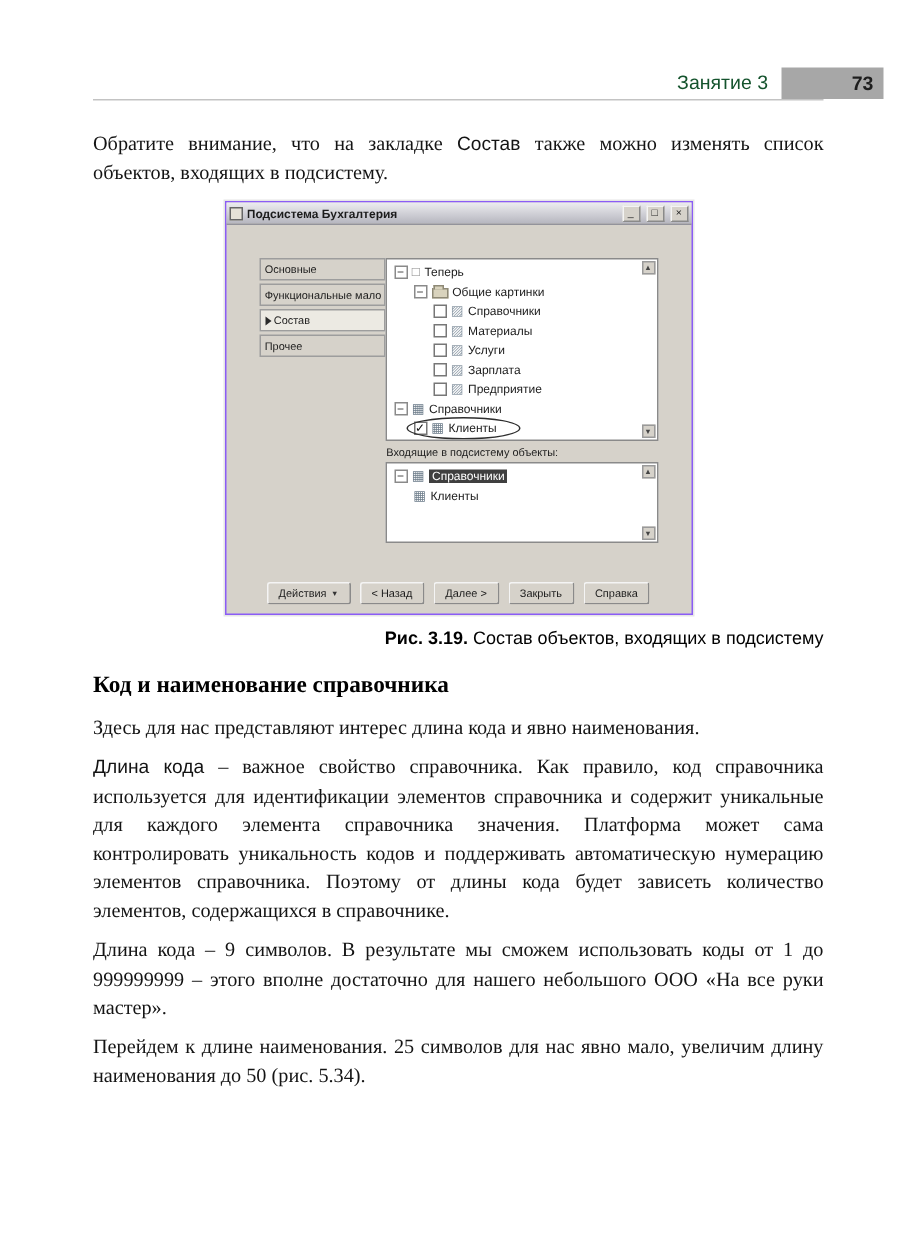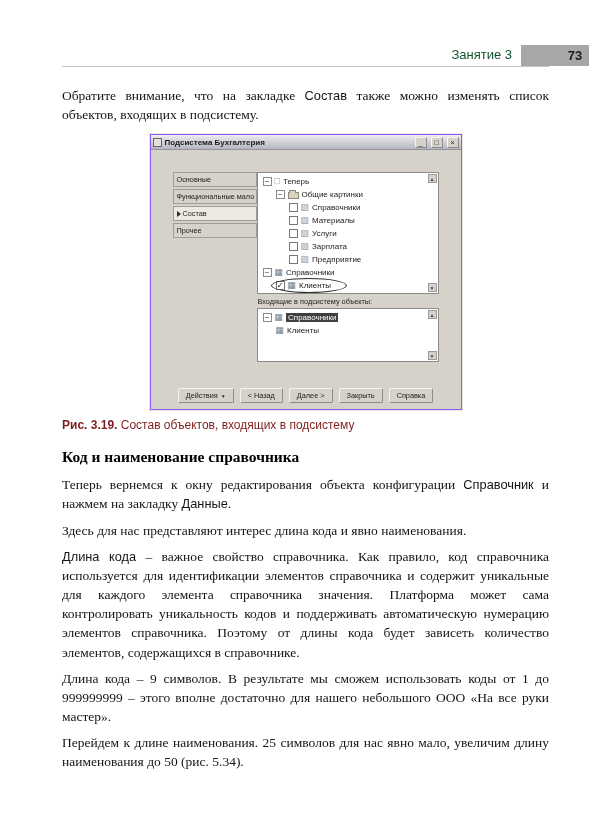--- a/index.html
+++ b/index.html
@@ -14,21 +14,21 @@
            color:#1e1e1e;font-family:"Liberation Sans",sans-serif;font-size:13px;font-weight:bold;
            display:flex;align-items:center;justify-content:center;padding-left:40px;}
 
   
   .content{position:absolute;top:86px;left:62px;width:487px;}
   .body-p{margin:0 0 7px 0;text-align:justify;font-size:13.5px;line-height:1.42;}
   .term{font-family:"Liberation Sans",sans-serif;font-size:12.8px;}
   .section-h{font-family:Liberation Serif, serif;font-weight:bold;font-size:15.5px;
              margin:16px 0 9px 0;color:#000;}
   .figure{display:flex;justify-content:center;margin:10px 0 8px 0;}
-  .caption{text-align:left;font-family:"Liberation Sans",sans-serif;font-size:12px;margin:2px 0 14px 0;color:#7f1d1d;}
+  .caption{text-align:right;font-family:"Liberation Sans",sans-serif;font-size:12px;margin:2px 0 14px 0;color:#000000;}
   .caption b{font-weight:bold;}
 
   
   .dlg{width:312px;background:#d6d2ca;border:1px solid #8b5cf6;box-shadow:0 0 0 1px #e6e6e6;
        font-family:"Liberation Sans",sans-serif;font-size:8px;color:#1c1c1c;box-sizing:border-box;}
   .dlg *{box-sizing:border-box;}
   .titlebar{height:15px;display:flex;align-items:center;gap:3px;padding:0 2px;
             background:linear-gradient(180deg,#ededf0,#b6b6bf);border-bottom:1px solid #93939b;}
   .titleicon{width:9px;height:9px;border:1px solid #666;background:#e6e2d8;flex:0 0 auto;}
   .titletext{font-weight:bold;font-size:8px;flex:1 1 auto;white-space:nowrap;overflow:hidden;}
@@ -205,21 +205,20 @@
             </button>
         </div>
 
       </div>
     </div>
 
     <div class="caption"><b>Рис. 3.19.</b><span> Состав объектов, входящих в подсистему</span></div>
 
     <h2 class="section-h">Код и наименование справочника</h2>
 
-    <p class="body-p"><span>Теперь вернемся к окну редактирования объекта конфигурации </span><span class="term">Справочник</span><span> и нажмем на закладку </span><span class="term">Данные</span><span>.</span></p>
 
     <p class="body-p"><span>Здесь для нас представляют интерес длина кода и явно наименования.</span></p>
 
     <p class="body-p"><span class="term">Длина кода</span><span> – важное свойство справочника. Как правило, код справочника используется для идентификации элементов справочника и содержит уникальные для каждого элемента справочника значения. Платформа может сама контролировать уникальность кодов и поддерживать автоматическую нумерацию элементов справочника. Поэтому от длины кода будет зависеть количество элементов, содержащихся в справочнике.</span></p>
 
     <p class="body-p"><span>Длина кода – 9 символов. В результате мы сможем использовать коды от 1 до 999999999 – этого вполне достаточно для нашего небольшого ООО «На все руки мастер».</span></p>
 
     <p class="body-p"><span>Перейдем к длине наименования. 25 символов для нас явно мало, увеличим длину наименования до 50 (рис. 5.34).</span></p>
 
   </div>

